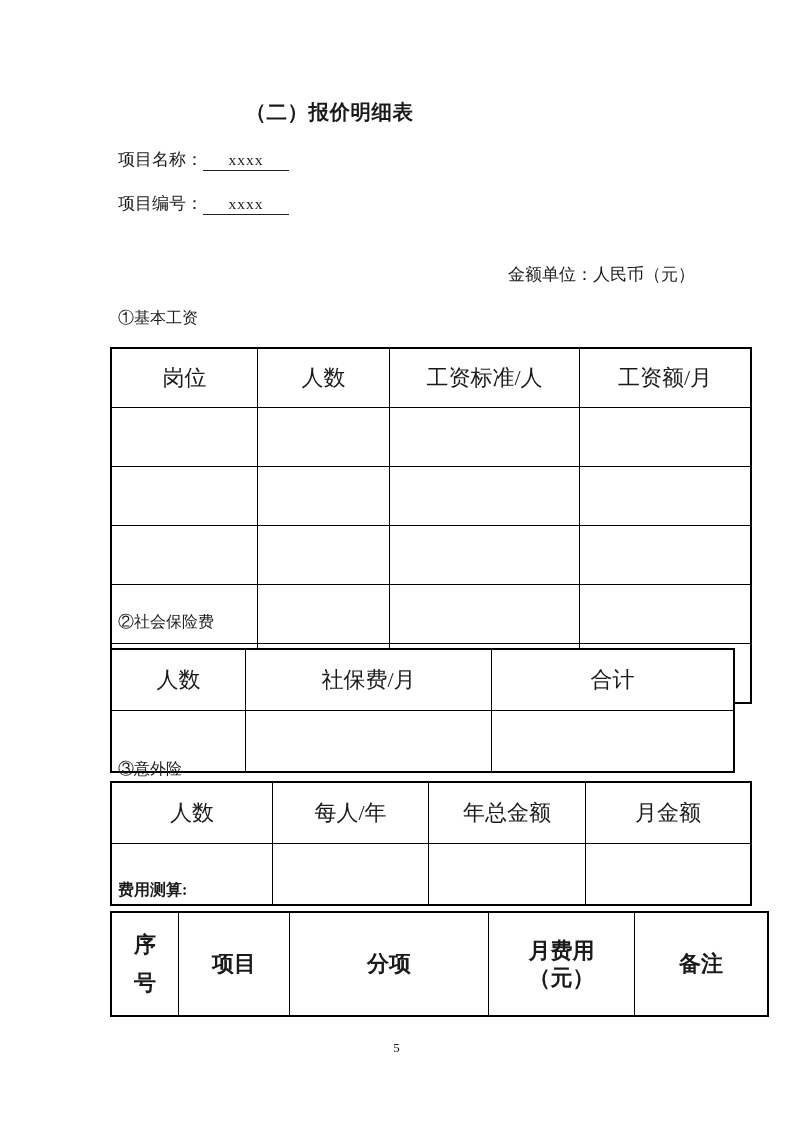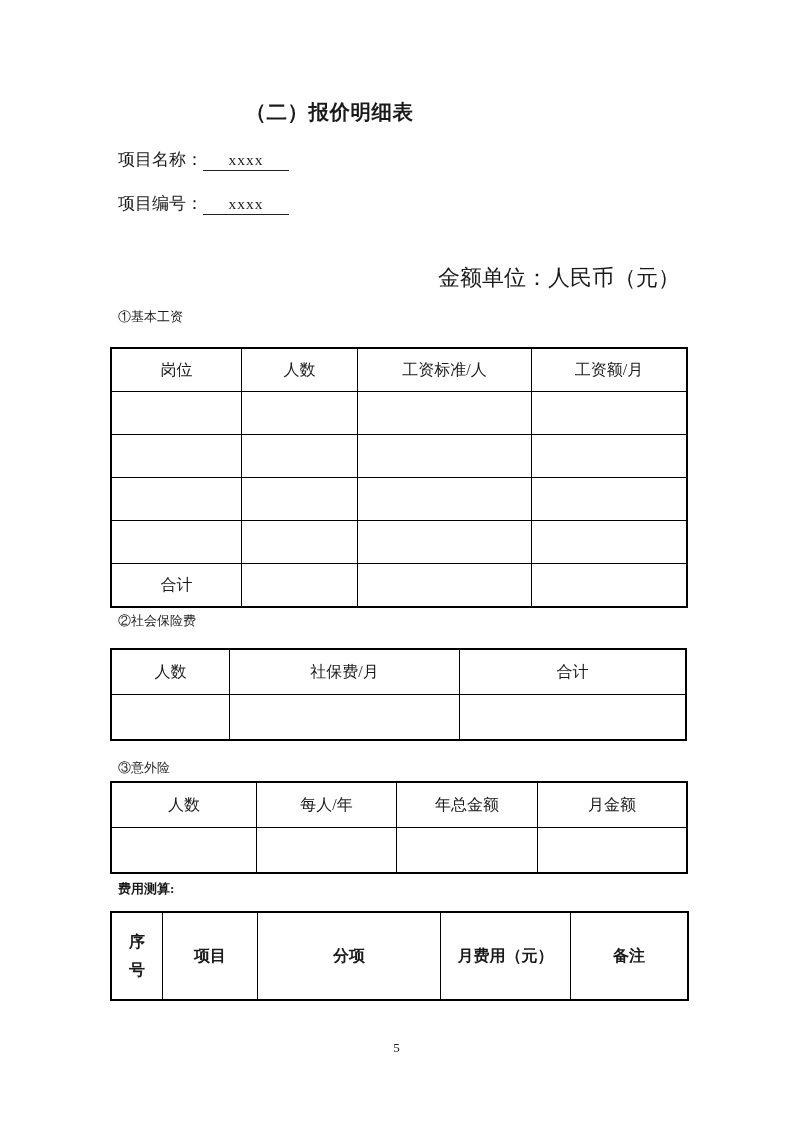--- a/index.html
+++ b/index.html
@@ -56,28 +56,29 @@
     letter-spacing: 1px;
   }
 
   
   .currency-note {
     position: absolute;
     top: 263px;
     left: 0;
     width: 680px;
     text-align: right;
-    font-size: 22px;
+    font-size: 17px;
+    padding-left: 15px;
   }
 
   
   .section-caption {
     position: absolute;
     left: 118px;
-    font-size: 13px;
+    font-size: 16px;
     white-space: nowrap;
   }
   .section-caption.bold { font-weight: 700; }
   .cap1 { top: 308px; }
   .cap2 { top: 612px; }
   .cap3 { top: 745px; margin-top: 14px; }
   .cap4 { top: 880px; }
 
   
   .tbl {
@@ -86,22 +87,22 @@
     border-collapse: collapse;
     table-layout: fixed;
     border: 2.6px solid #000;
     background: #fff;
   }
   .tbl td, .tbl th {
     border: 1.2px solid #000;
     text-align: center;
     vertical-align: middle;
     font-weight: 400;
-    font-size: 16px;
-    padding: 0;
+    font-size: 22px;
+    padding: 8px;
     line-height: 1.25;
   }
 
   
   #table-basic-salary { top: 347px; width: 571px; }
   #table-basic-salary td { height: 42px; }
   #table-basic-salary .c1 { width: 129px; }
   #table-basic-salary .c2 { width: 115px; }
   #table-basic-salary .c3 { width: 173px; }
   #table-basic-salary .c4 { width: 154px; }

